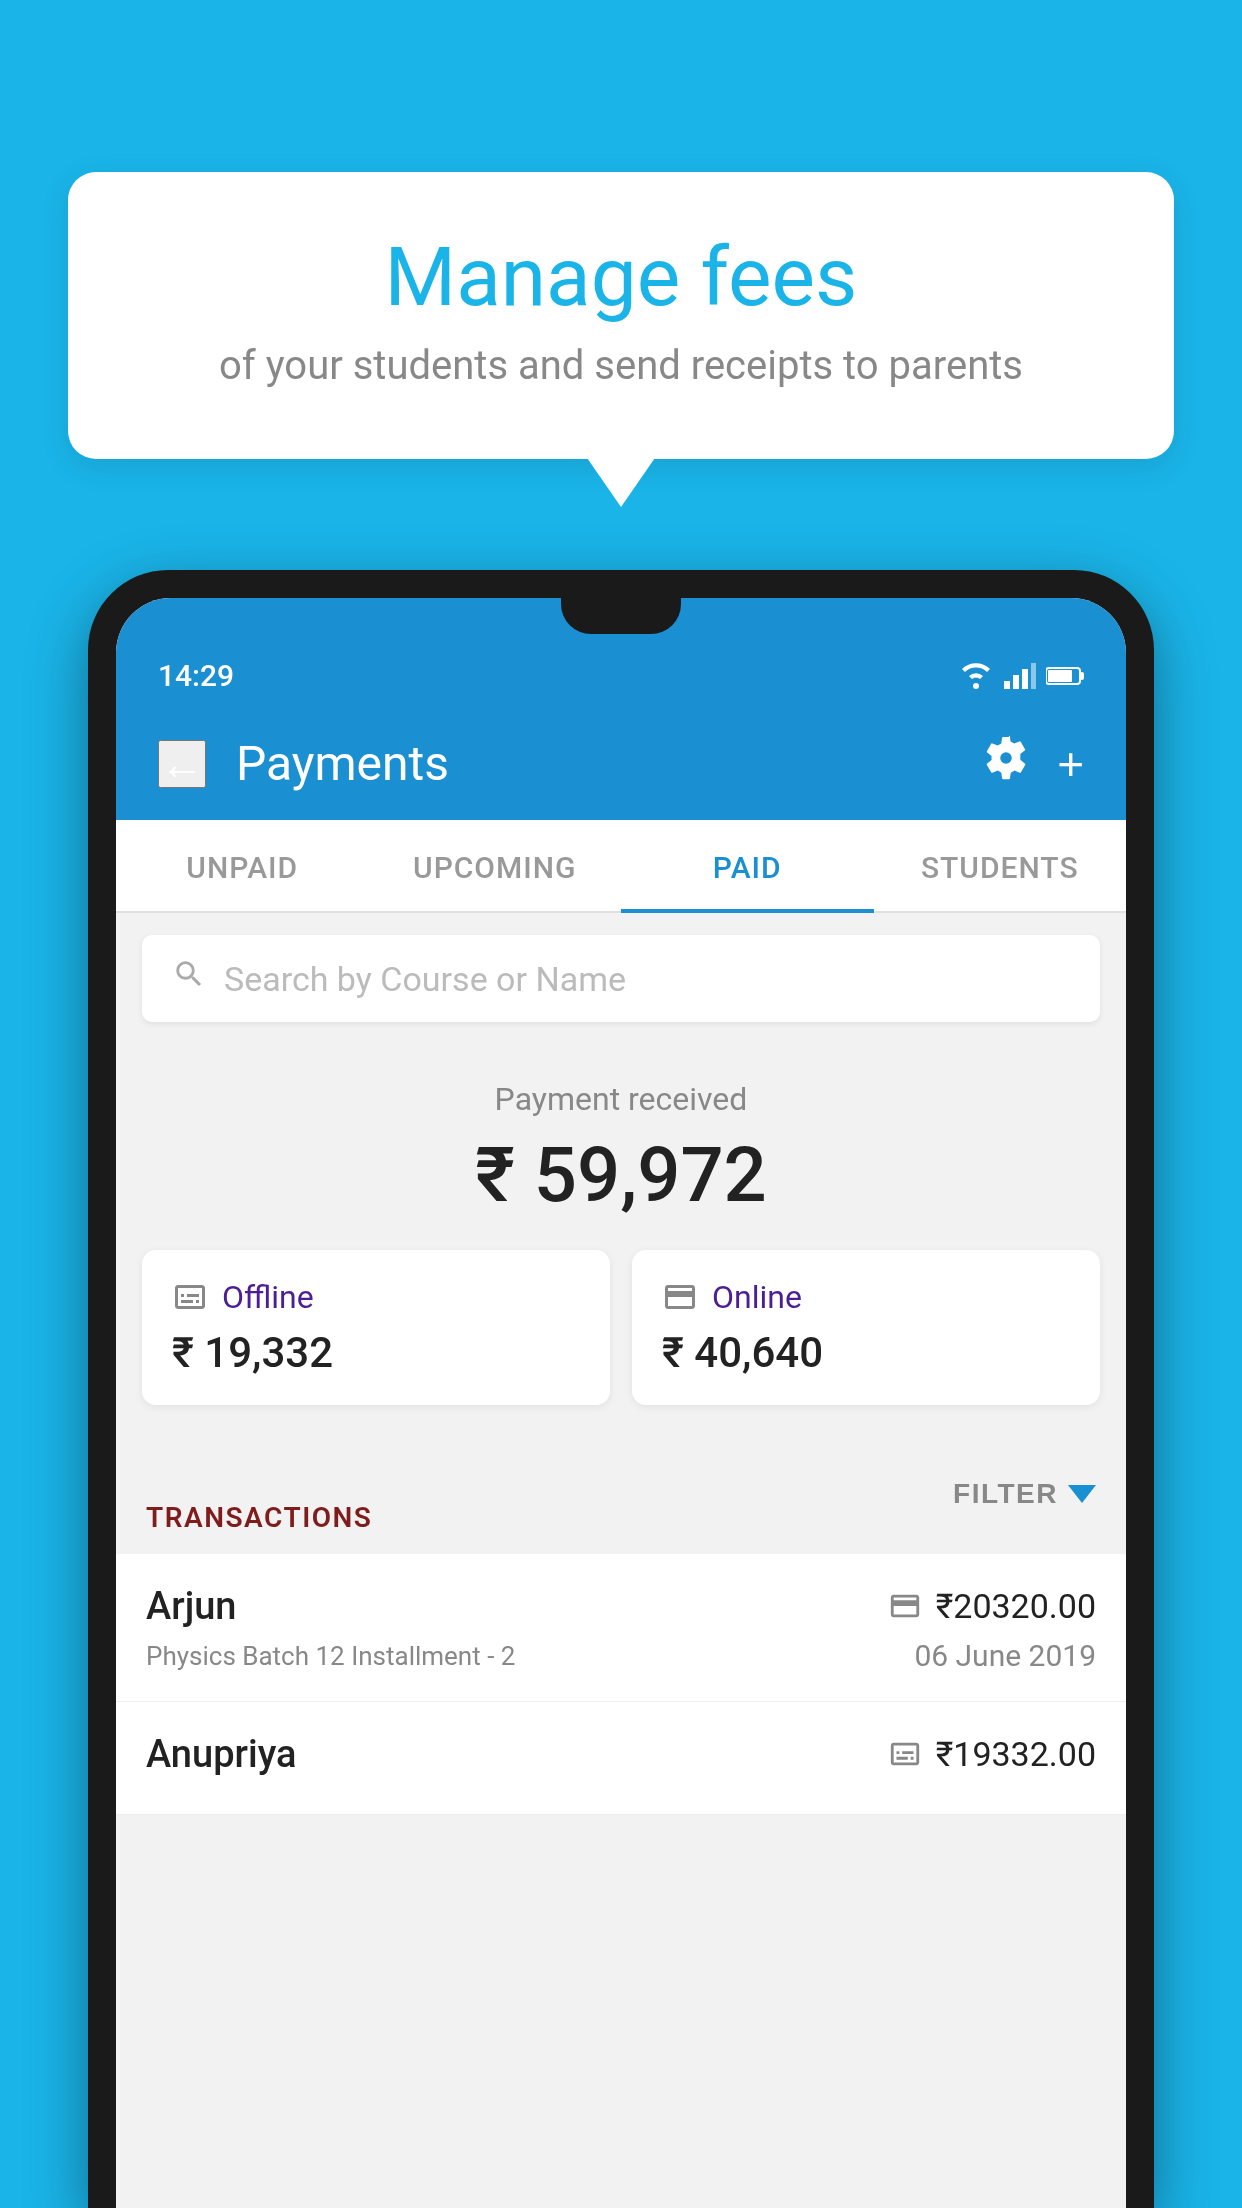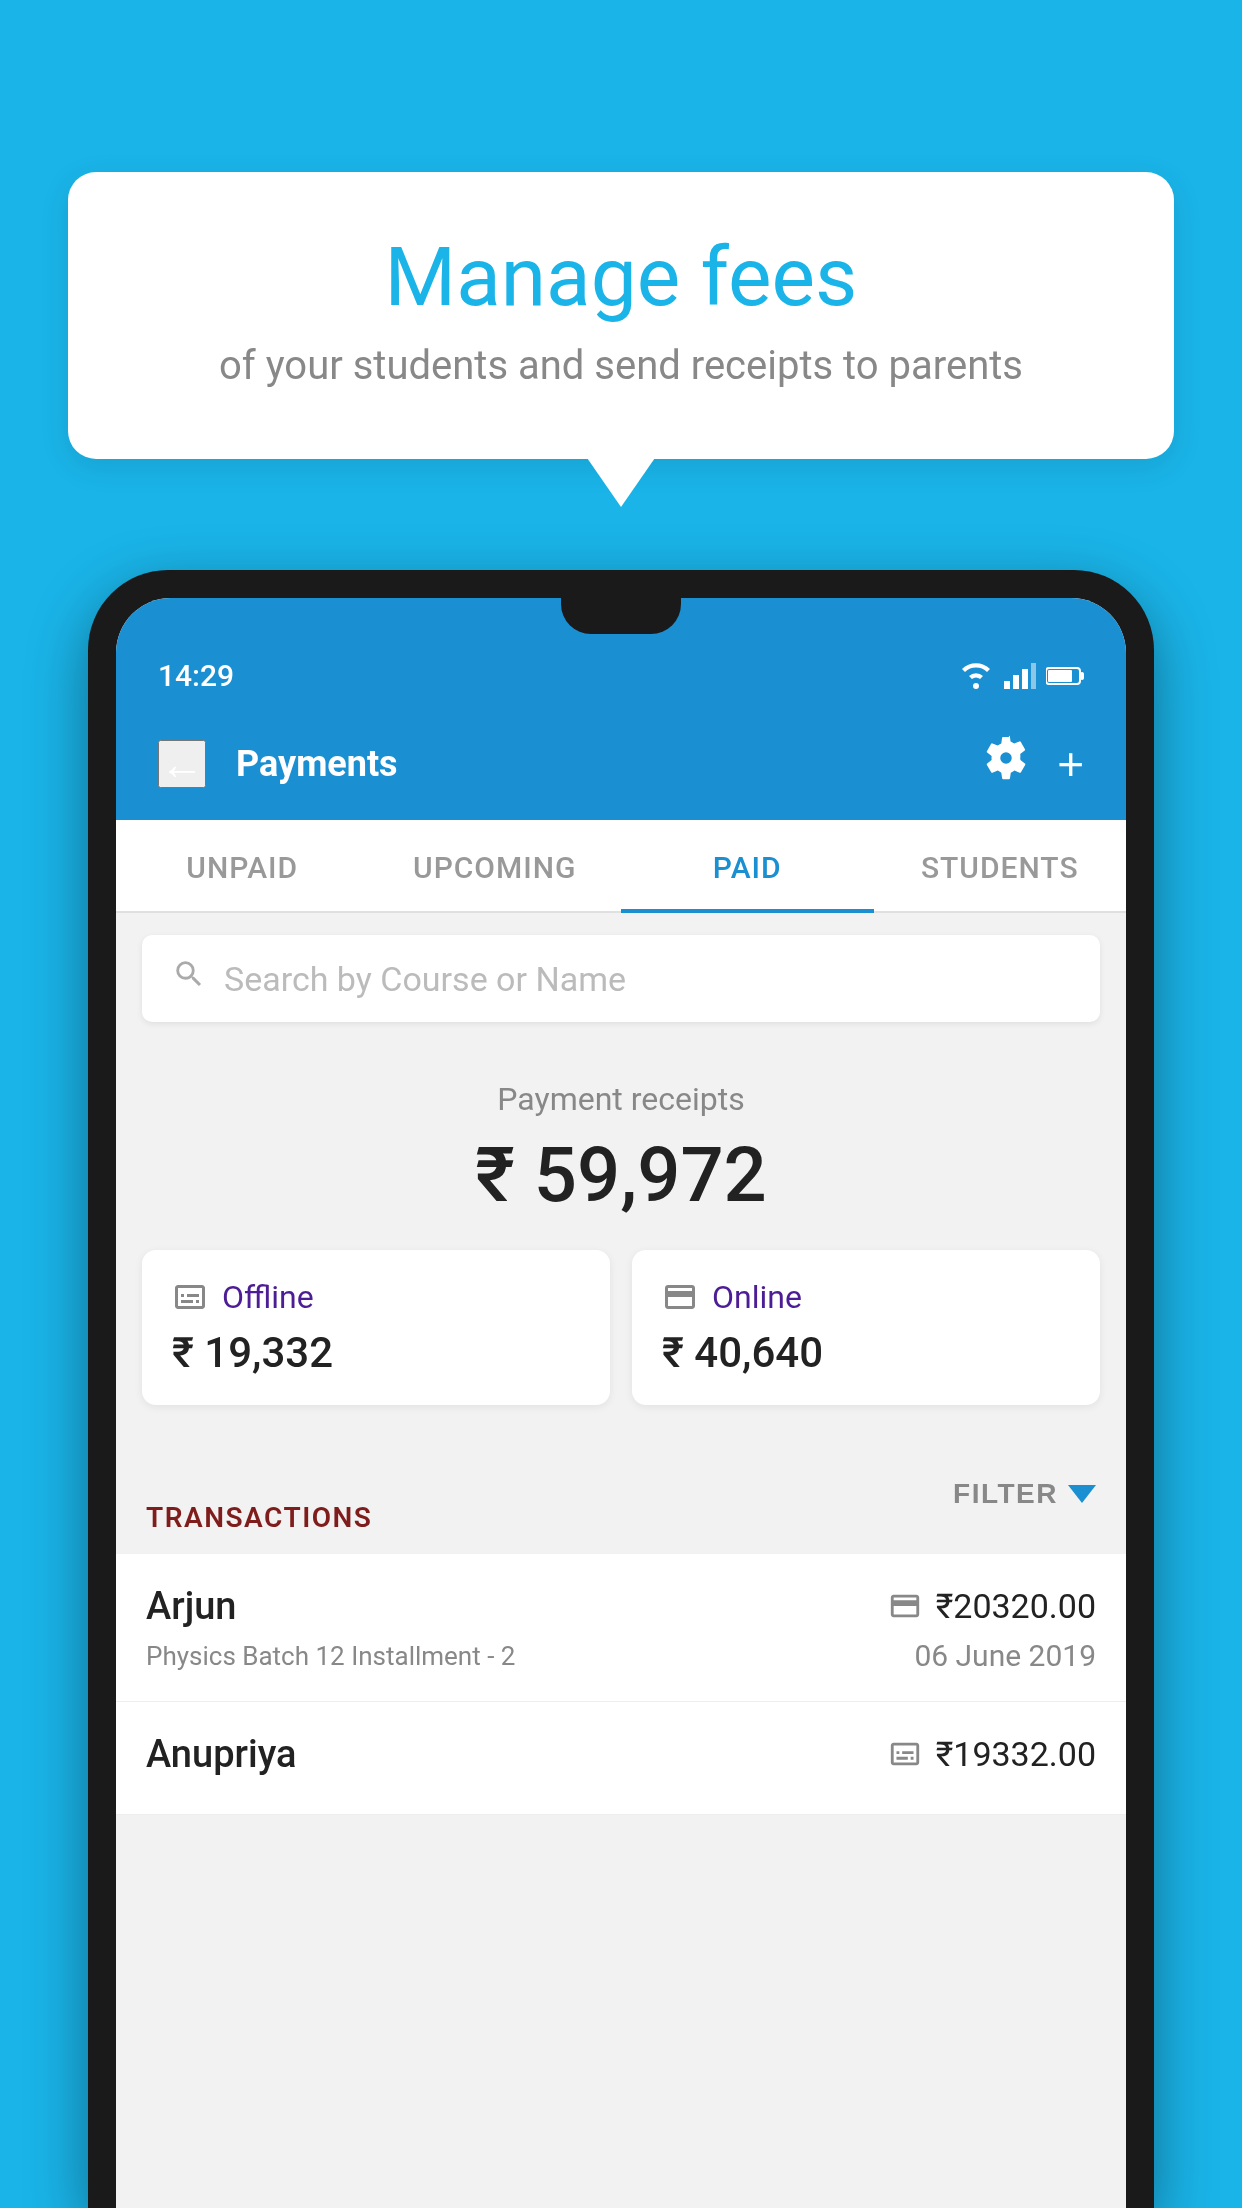--- a/index.html
+++ b/index.html
@@ -126,22 +126,22 @@
 
     .back-arrow {
       color: white;
       font-size: 44px;
       cursor: pointer;
       line-height: 1;
     }
 
     .header-title {
       color: white;
-      font-size: 36px;
-      font-weight: 700;
+      font-size: 48px;
+      font-weight: 400;
       flex: 1;
     }
 
     .header-icons {
       display: flex;
       align-items: center;
       gap: 28px;
     }
 
     .gear-btn, .plus-btn {
@@ -413,21 +413,21 @@
       <div class="search-container">
         <div class="search-icon-wrap">
           <svg width="34" height="34" viewBox="0 0 24 24" fill="#aaa">
             <path d="M15.5 14h-.79l-.28-.27A6.47 6.47 0 0 0 16 9.5 6.5 6.5 0 1 0 9.5 16c1.61 0 3.09-.59 4.23-1.57l.27.28v.79l5 4.99L20.49 19l-4.99-5zm-6 0A4.5 4.5 0 1 1 14 9.5 4.5 4.5 0 0 1 9.5 14z"></path>
           </svg>
         </div>
         <span class="search-placeholder">Search by Course or Name</span>
       </div>
 
       <div class="payment-received-section">
-        <div class="payment-label">Payment receipts</div>
+        <div class="payment-label">Payment received</div>
         <div class="payment-amount">₹ 59,972</div>
       </div>
 
       <div class="payment-cards">
         <div class="payment-card">
           <div class="card-header">
             <svg width="36" height="36" viewBox="0 0 24 24" fill="#888">
               <path d="M20 4H4c-1.1 0-2 .9-2 2v12c0 1.1.9 2 2 2h16c1.1 0 2-.9 2-2V6c0-1.1-.9-2-2-2zm0 14H4V6h16v12zM6 10h2v2H6zm0 4h8v2H6zm10 0h2v2h-2zm-6-4h8v2h-8z"></path>
             </svg>
             <span class="card-type">Offline</span>

